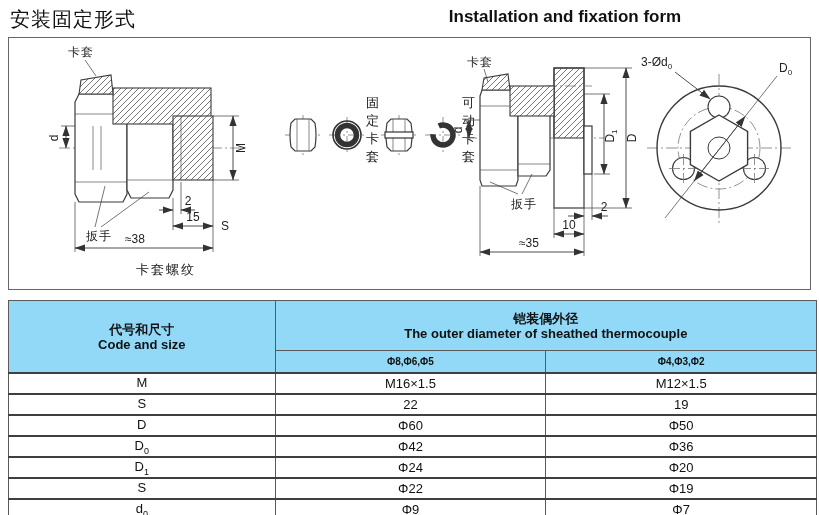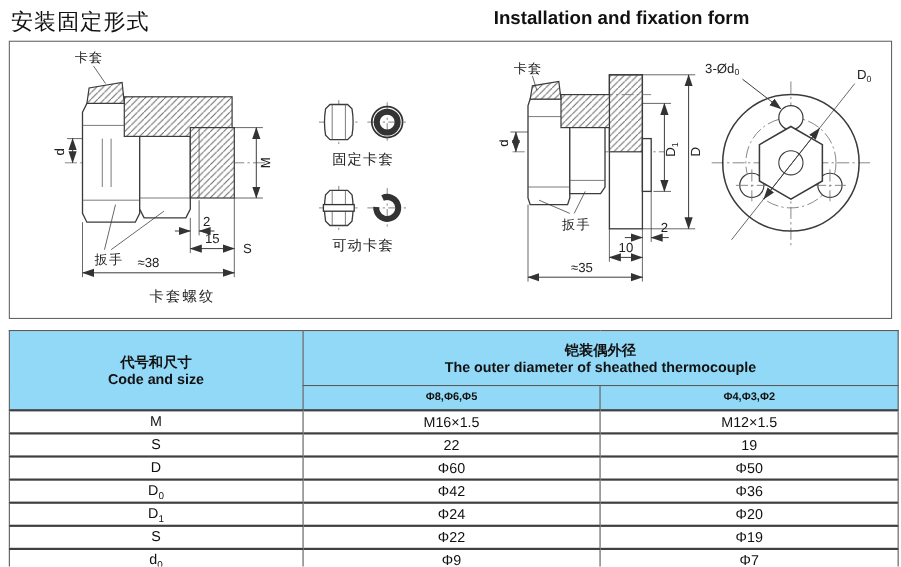--- a/index.html
+++ b/index.html
@@ -14,21 +14,21 @@
   .diagram-box{position:absolute;left:8px;top:37px;width:801px;height:251px;border:1px solid #666;background:#fff;}
   .caption{position:absolute;font-size:13px;letter-spacing:2px;text-align:center;width:130px;color:#222;}
   .cap-thread{left:92px;top:223px;}
   .cap-flange{left:510px;top:224px;}
 
   .drv{position:absolute;}
   .drv-thread{left:14px;top:-8px;}
   .drv-flange{left:445px;top:0px;}
   .drv-front{left:622px;top:8px;}
 
-  .ferrule-icons{position:absolute;left:275px;top:52px;width:92px;display:flex;flex-direction:column;align-items:center;}
+  .ferrule-icons{position:absolute;left:275px;top:52px;width:92px;display:flex;flex-direction:row;align-items:center;}
   .icon-row{display:flex;gap:6px;align-items:center;}
   .icon-label{font-size:13px;letter-spacing:1px;color:#222;margin:4px 0 14px 0;}
 
   
   .ol{fill:#fff;stroke:#3b3b3b;stroke-width:1.2;}
   .wt{fill:#fff;stroke:none;}
   .hsh{stroke:#3b3b3b;stroke-width:1.1;fill-opacity:1;}
   .cl{stroke:#777;stroke-width:0.8;stroke-dasharray:11 3 2 3;fill:none;}
   .thin{stroke:#555;stroke-width:0.7;}
   .ext{stroke:#3b3b3b;stroke-width:0.7;fill:none;}

